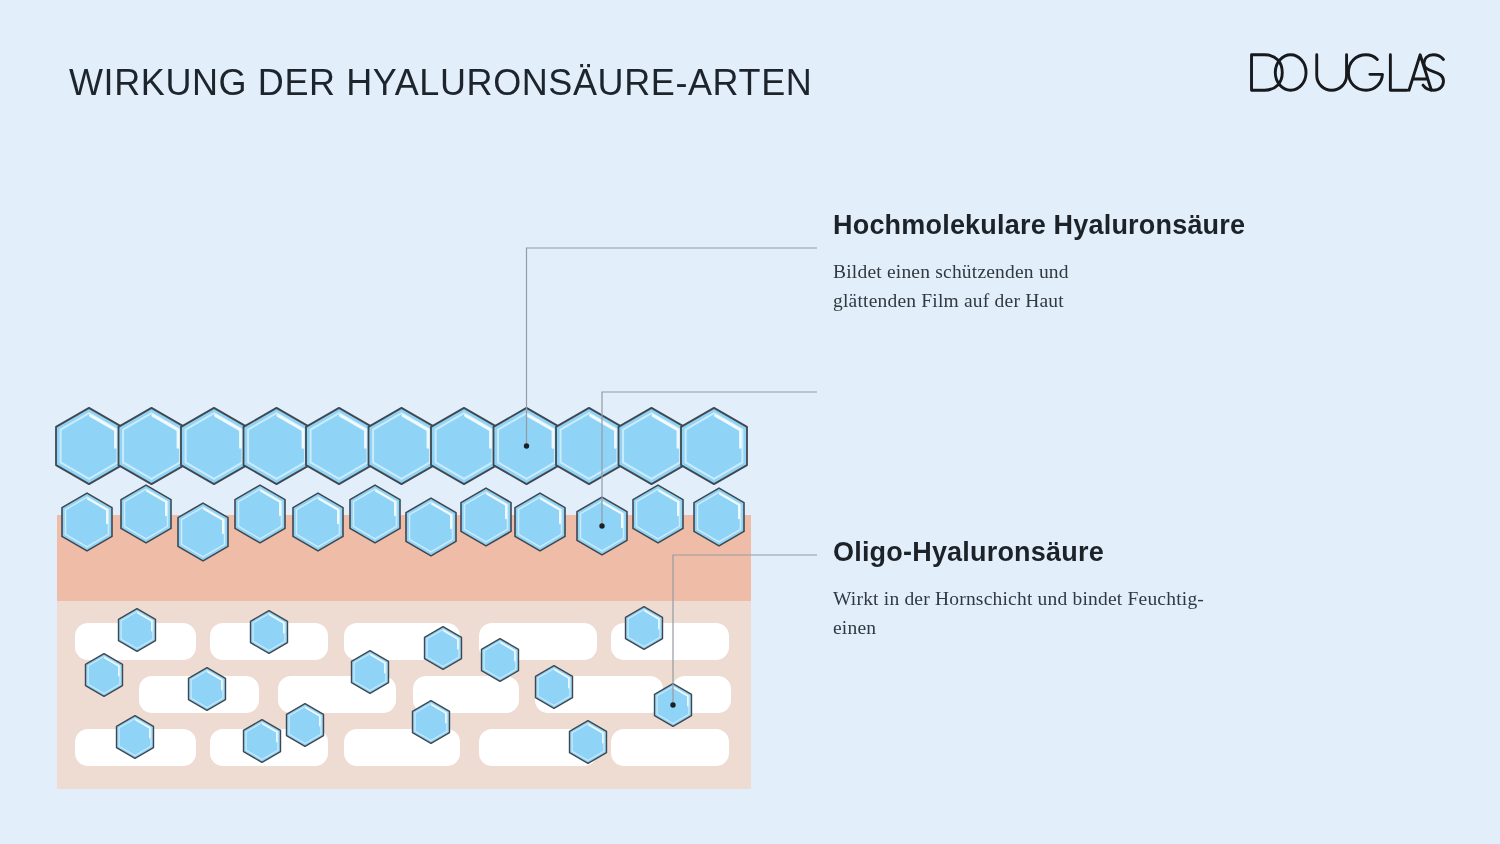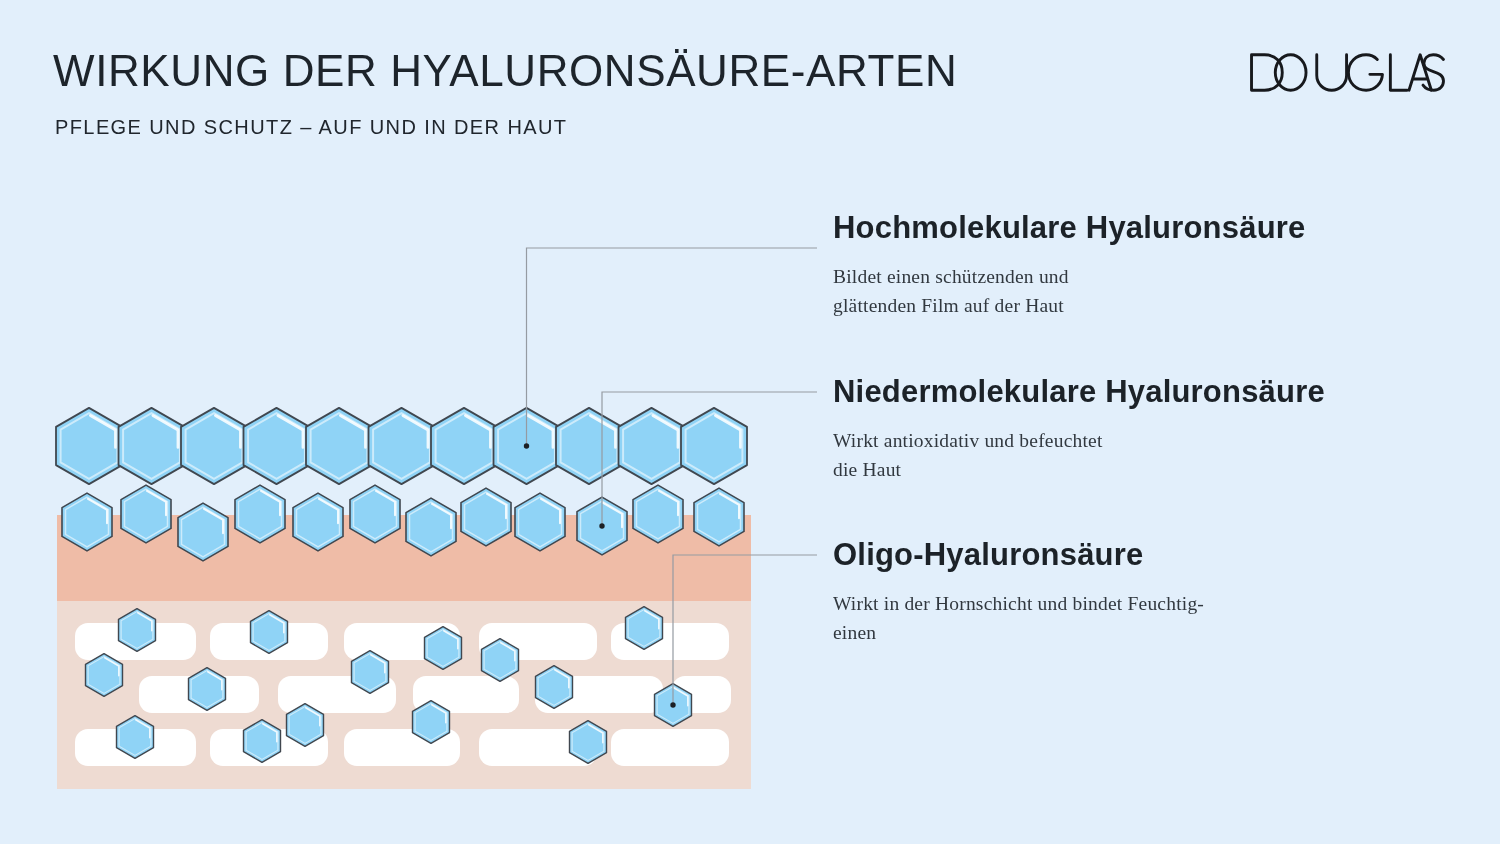--- a/index.html
+++ b/index.html
@@ -9,36 +9,36 @@
     background:#e2effb;
     font-family:"Liberation Sans", sans-serif;
     position:relative;
     overflow:hidden;
     -webkit-font-smoothing:antialiased;
   }
   .page{position:absolute;inset:0;}
   #illu{position:absolute;left:0;top:0;}
   .header{position:absolute;left:53px;top:46px;}
   .header h1{
-    margin:0;
-    font-size:44px;line-height:1.15;font-weight:500;
+    margin:16px;
+    font-size:36px;line-height:1.15;font-weight:500;
     letter-spacing:.6px;color:#1d242b;
   }
   .header p{
     margin:20px 0 0 2px;
     font-size:20px;line-height:1;font-weight:500;
     letter-spacing:1.4px;color:#20262d;
   }
   .logo{position:absolute;top:52px;right:52px;width:201px;height:41px;}
   .logo svg{display:block;width:100%;height:100%;}
   .labels{position:absolute;left:0;top:0;width:100%;height:100%;}
   .label{position:absolute;left:833px;width:540px;}
   .label h2{
     margin:0;
-    font-size:31px;line-height:1.15;font-weight:700;
+    font-size:27px;line-height:1.15;font-weight:700;
     letter-spacing:.2px;color:#1c2228;
   }
   .label p{
     margin:16px 0 0;
     font-size:19.5px;line-height:29px;font-weight:400;
     color:#31383f;white-space:pre-line;letter-spacing:.2px;font-family:Liberation Serif, serif;
   }
   .label-1{top:210px;}
   .label-2{top:374px;}
   .label-3{top:537px;}
@@ -183,46 +183,40 @@
       <path d="M 817 248 L 526.5 248 L 526.5 446" fill="none" stroke="#959ba2" stroke-width="1.2"></path>
       <circle cx="526.5" cy="446" r="2.7" fill="#1c2025"></circle>
       <path d="M 817 392 L 602 392 L 602 526" fill="none" stroke="#959ba2" stroke-width="1.2"></path>
       <circle cx="602" cy="526" r="2.7" fill="#1c2025"></circle>
       <path d="M 817 555 L 673 555 L 673 705" fill="none" stroke="#959ba2" stroke-width="1.2"></path>
       <circle cx="673" cy="705" r="2.7" fill="#1c2025"></circle>
     </svg>
 
   <header class="header">
     <h1>WIRKUNG DER HYALURONSÄURE-ARTEN</h1>
-    <p>PFLEGE UND SCHUTZ – AUF UND IN DER HAUT</p>
   </header>
 
   <div class="logo">
     <svg viewBox="0 0 212 44" fill="none" stroke="#17191d" stroke-width="3.1" stroke-linecap="round" stroke-linejoin="round" role="img" aria-label="DOUGLAS">
       <path d="M3,3 L17,3 C29,3 36,11 36,22 C36,33 29,41 17,41 L3,41 Z"></path>
       <ellipse cx="45" cy="22" rx="16.5" ry="19"></ellipse>
       <path d="M73,3 L73,25 C73,34 80,41 89,41 C98,41 105,34 105,25 L105,3"></path>
       <path d="M138,8 C135,5 130.5,3 126,3 C115,3 107,11 107,22 C107,33 115,41 126,41 C136,41 143,33.5 143.5,24 L130,24"></path>
       <path d="M152,3 L152,41 L170,41"></path>
       <path d="M172,41 L184,3 L196,41 M177.5,29 L190.5,29"></path>
       <path d="M209,8 C206.5,5 202.5,3 198,3 C192,3 188,7 188,12 C188,23 209,19 209,31 C209,36.5 205,41 198.5,41 C193.5,41 189.5,39 187,35.5"></path>
     </svg>
   </div>
 
   <section class="labels">
     <div class="label label-1">
       <h2>Hochmolekulare Hyaluronsäure</h2>
       <p>Bildet einen schützenden und
 glättenden Film auf der Haut</p>
     </div>
-    <div class="label label-2">
-      <h2>Niedermolekulare Hyaluronsäure</h2>
-      <p>Wirkt antioxidativ und befeuchtet
-die Haut</p>
-    </div>
     <div class="label label-3">
       <h2>Oligo-Hyaluronsäure</h2>
       <p>Wirkt in der Hornschicht und bindet Feuchtig-
 einen</p>
     </div>
   </section>
 
 </div>
 
 </body></html>

